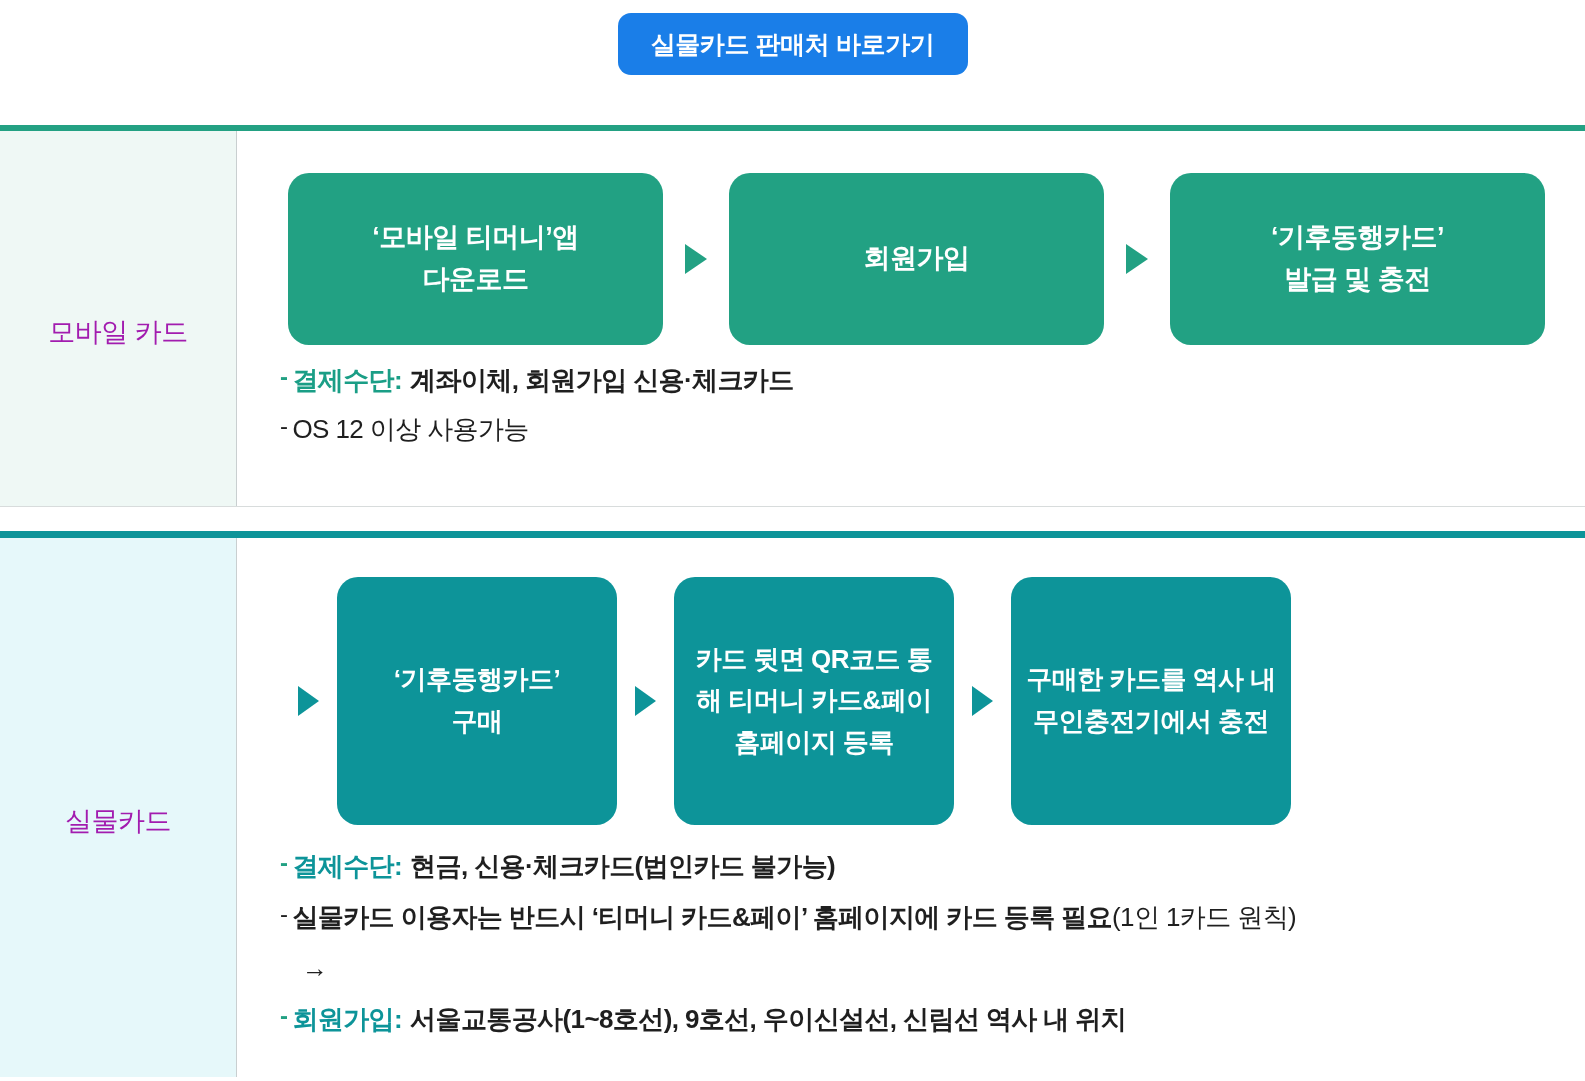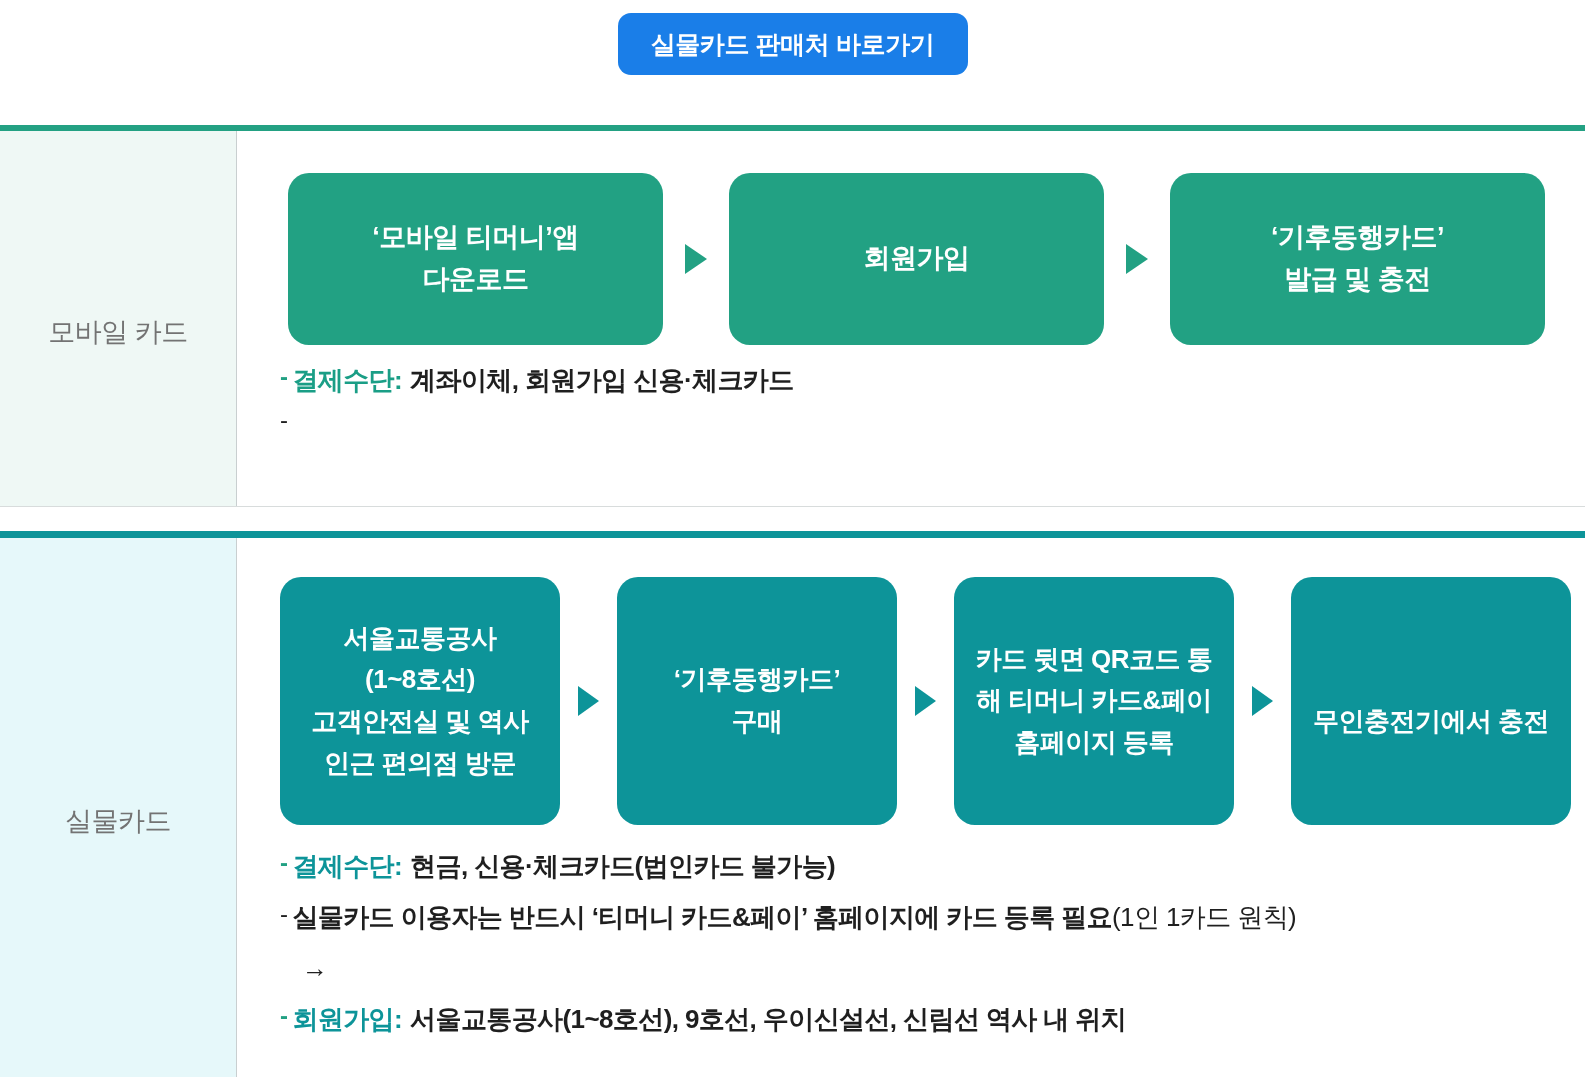--- a/index.html
+++ b/index.html
@@ -80,21 +80,21 @@
     align-items: center;
     justify-content: center;
     box-sizing: border-box;
   }
   .row-mobile .row-label-cell { background: #eff8f5; }
   .row-physical .row-label-cell { background: #e6f8fa; }
 
   .row-label {
     font-size: 27px;
     font-weight: 400;
-    color: #737373;
+    color: #a21caf;
     letter-spacing: -0.5px;
     margin-top: 27px;
   }
 
   .row-content-cell {
     flex: 1;
     background: #ffffff;
     padding-left: 43px;
     box-sizing: border-box;
     display: flex;
@@ -252,45 +252,38 @@
       <div class="notes">
 
         <div class="note-line">
           <span class="note-dash">-</span>
           <span class="note-key">결제수단:</span>
           <span class="note-body">계좌이체, 회원가입 신용·체크카드</span>
         </div>
 
         <div class="note-line">
           <span class="note-dash plain">-</span>
+          <span class="note-body regular">OS 12 이상 사용가능</span>
         </div>
 
       </div>
 
     </div>
   </div>
 
   <div class="flow-row row-physical">
 
     <div class="row-label-cell">
       <span class="row-label">실물카드</span>
     </div>
 
     <div class="row-content-cell">
 
       <div class="flow-strip">
 
-        <div class="flow-box">
-          <span>
-            <span>서울교통공사</span><br>
-            <span>(1~8호선)</span><br>
-            <span>고객안전실 및 역사</span><br>
-            <span>인근 편의점 방문</span>
-          </span>
-        </div>
 
         <span class="flow-arrow"></span>
 
         <div class="flow-box">
           <span>
             <span>‘기후동행카드’</span><br>
             <span>구매</span>
           </span>
         </div>
 
@@ -301,21 +294,21 @@
             <span>카드 뒷면 QR코드 통</span><br>
             <span>해 티머니 카드&amp;페이</span><br>
             <span>홈페이지 등록</span>
           </span>
         </div>
 
         <span class="flow-arrow"></span>
 
         <div class="flow-box">
           <span>
-            <br>
+            <span>구매한 카드를 역사 내</span><br>
             <span>무인충전기에서 충전</span>
           </span>
         </div>
 
       </div>
 
       <div class="notes">
 
         <div class="note-line">
           <span class="note-dash">-</span>

